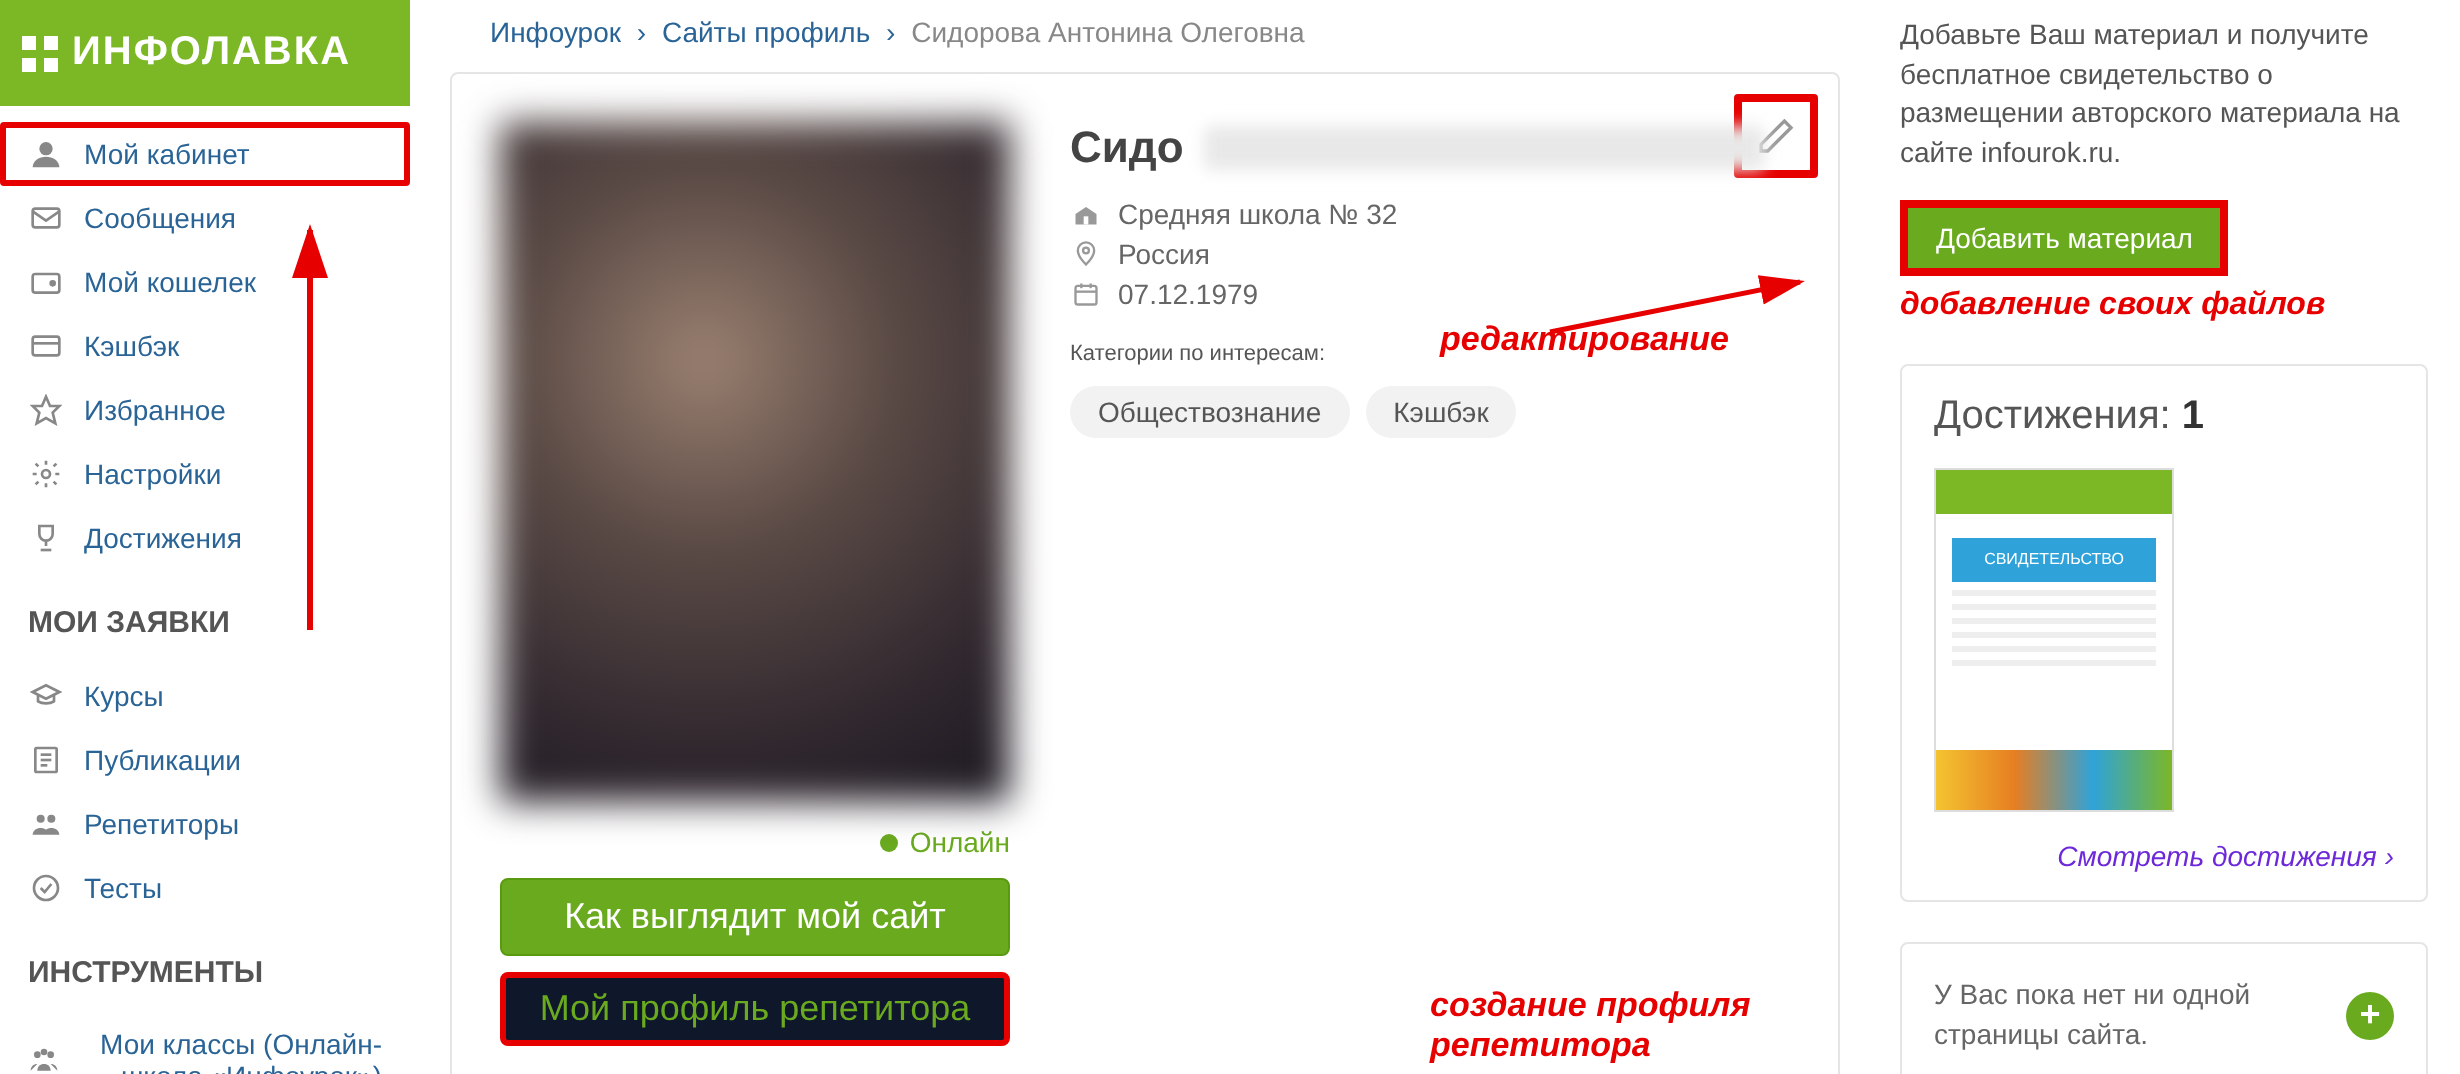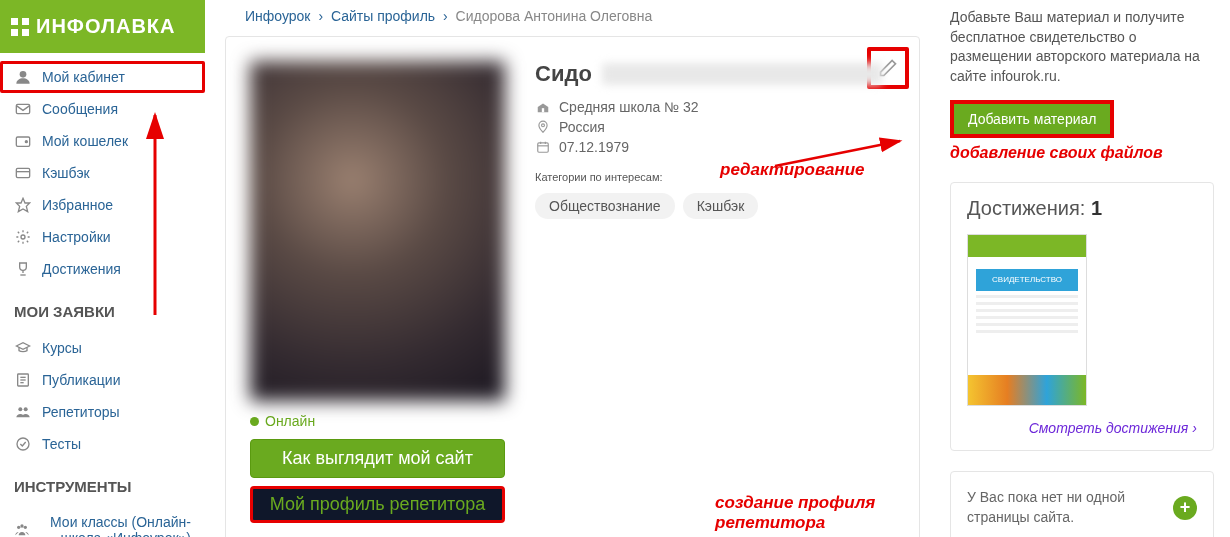--- a/index.html
+++ b/index.html
@@ -19,21 +19,21 @@
 .sidebar-group-title { font-weight: bold; color: #555; padding: 10px 14px 4px; font-size: 15px; }
 
 
 .breadcrumb { padding: 8px 0 8px 20px; color: #2a6496; font-size: 14px; }
 .breadcrumb .sep { color: #2a6496; margin: 0 4px; }
 .breadcrumb .cur { color: #888; }
 
 
 .main-col { flex: 1; padding: 0 20px 20px 20px; position:relative; }
 .profile-card { border: 1px solid #e5e5e5; border-radius: 4px; padding: 24px; display: flex; gap: 30px; position:relative; background:#fff; margin-top:4px;}
-.photo-col { width: 255px; display:flex; flex-direction:column; align-items:flex-start; }
+.photo-col { width: 255px; display:flex; flex-direction:column; align-items:flex-end; }
 .photo { width: 255px; height: 340px; background: radial-gradient(circle at 40% 35%, #9a8070 0%, #5a4a45 35%, #332a30 70%, #1a1620 100%); filter: blur(9px); border-radius:2px; }
 .online { margin: 12px 0 10px; color: #6aaa1f; font-size: 14px; display:flex; align-items:center; gap:6px;}
 .online-dot { width:9px; height:9px; background:#6aaa1f; border-radius:50%; display:inline-block;}
 .btn { display:block; width:100%; padding: 8px 0; text-align:center; border-radius:4px; font-size:18px; cursor:pointer; margin-bottom:8px; border:1px solid transparent;}
 .btn-green { background:#6aaa1f; color:#fff; border-color:#5a9a10; }
 .btn-outline-green { background:#0f172a; color:#6aaa1f; border-color:#6aaa1f; }
 .btn-outline-green-hl { border:3px solid #e60000; padding:5px 0;}
 
 .info-col { flex:1; position:relative; }
 .name-row { display:flex; align-items:center; gap:10px; margin-bottom:12px;}

